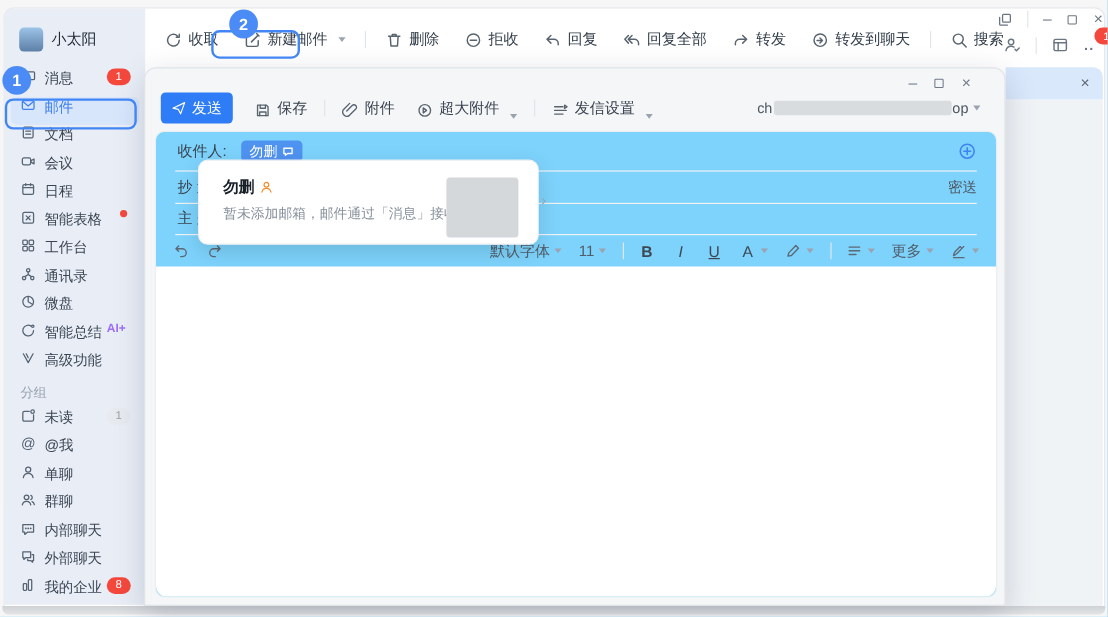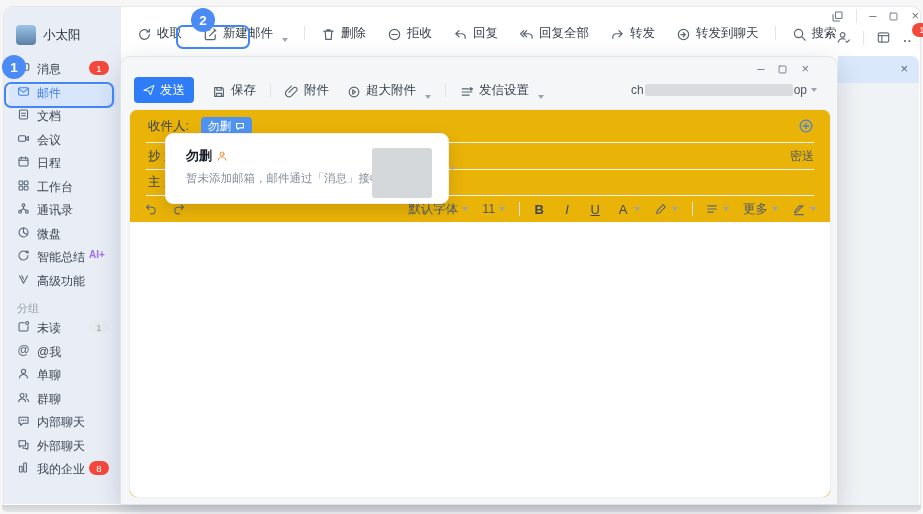--- a/index.html
+++ b/index.html
@@ -33,21 +33,21 @@
   .badge-gray{margin-left:auto;margin-right:7px;min-width:14px;height:14px;border-radius:7px;
        background:#e7eaef;color:#99a2ad;font-size:9.5px;display:flex;align-items:center;
        justify-content:center;padding:0 3px}
   .reddot{margin-left:auto;margin-right:10px;width:6px;height:6px;border-radius:3px;background:#f5483d}
   .group-hd{height:24px;display:flex;align-items:center;padding-left:13px;color:#98a2ae;
        font-size:11px;margin-top:0}
   .ai-suffix{margin-left:4px;font-size:10px;color:#9e6ef6;font-weight:bold}
   .at-glyph{width:13px;height:13px;font-size:12px;line-height:13px;text-align:center;color:#566373}
   
   .toolbar{position:absolute;left:137px;top:20px;height:26px;display:flex;align-items:center;z-index:3}
-  .t-btn{display:flex;align-items:flex-end;gap:5px;margin-right:21px;font-size:12.5px;color:#323d49;white-space:nowrap}
+  .t-btn{display:flex;align-items:center;gap:5px;margin-right:21px;font-size:12.5px;color:#323d49;white-space:nowrap}
   .t-btn .ic{width:15px;height:15px;color:#59646f}
   .vd{width:1px;height:14px;background:#e2e5e9;margin:0 16px 0 -5px}
   
   .winrow1{position:absolute;top:9px;right:4px;display:flex;align-items:center;gap:12px;color:#6b7580;z-index:3}
   .winrow2{position:absolute;top:30px;right:11px;display:flex;align-items:center;gap:12px;color:#6b7580;z-index:3}
   .wc{font-size:13px;line-height:14px}
   .dotbadge{position:relative;font-weight:bold;letter-spacing:1px}
   .dotbadge .bb{position:absolute;top:-8px;left:9px;min-width:14px;height:14px;border-radius:7px;
        background:#f5483d;color:#fff;font-size:9px;font-weight:normal;display:flex;
        align-items:center;justify-content:center;padding:0 3px}
@@ -63,21 +63,21 @@
   .cwc{position:absolute;top:5px;right:28px;display:flex;gap:13px;align-items:center;color:#707a86}
   .actionrow{position:absolute;left:13px;right:20px;top:19px;height:28px;display:flex;align-items:center}
   .send-btn{width:60px;height:26px;background:#2e7cf6;border-radius:4px;color:#fff;font-size:12.5px;
        display:flex;align-items:center;justify-content:center;gap:5px}
   .send-btn .ic{width:12px;height:12px;color:#fff}
   .a-btn{display:flex;align-items:flex-end;gap:5px;font-size:12.5px;color:#39434f;margin-left:18px;white-space:nowrap}
   .a-btn .ic{width:14px;height:14px;color:#59646f}
   .sender{margin-left:auto;display:flex;align-items:center;font-size:12px;color:#4c5560}
   .blurbox{display:inline-block;width:148px;height:12px;background:#d9dcdf;border-radius:2px;margin:0 1px}
   
-  .card{position:absolute;left:8px;top:52px;width:702px;height:389px;background:#eab308;
+  .card{position:absolute;left:8px;top:52px;width:702px;height:389px;background:#7dd3fc;
        border:1px solid #eceff2;border-radius:8px;box-sizing:border-box;display:flex;flex-direction:column}
   .crow{display:flex;align-items:center;padding:0 16px 0 18px;font-size:12.5px;color:#39424e}
   .sep{height:1px;background:#f0f2f5;margin:0 16px}
   .chip{margin-left:12px;height:18px;background:#4f93f1;border-radius:4px;color:#fff;font-size:11.5px;
        display:flex;align-items:center;gap:4px;padding:0 7px}
   .chip .ic{width:10px;height:10px;color:#fff}
   .addcircle{margin-left:auto;width:16px;height:16px;color:#3f82f0}
   .bcc{margin-left:auto;color:#4d5763;font-size:12px}
   .fbar{display:flex;align-items:center;padding:0 14px;height:26px;color:#515c69;font-size:12.5px}
   .fbar .ic{width:14px;height:14px;color:#5d6875}
@@ -294,20 +294,27 @@
       <svg class="ic">
           <use href="#sy-meet"></use>
         </svg>
       <span class="lbl">会议</span>
     </div>
     <div class="s-item">
       <svg class="ic">
           <use href="#sy-cal"></use>
         </svg>
       <span class="lbl">日程</span>
+    </div>
+    <div class="s-item">
+      <svg class="ic">
+          <use href="#sy-sheet"></use>
+        </svg>
+      <span class="lbl">智能表格</span>
+      <span class="reddot"></span>
     </div>
     <div class="s-item">
       <svg class="ic">
           <use href="#sy-grid"></use>
         </svg>
       <span class="lbl">工作台</span>
     </div>
     <div class="s-item">
       <svg class="ic">
           <use href="#sy-org"></use>

